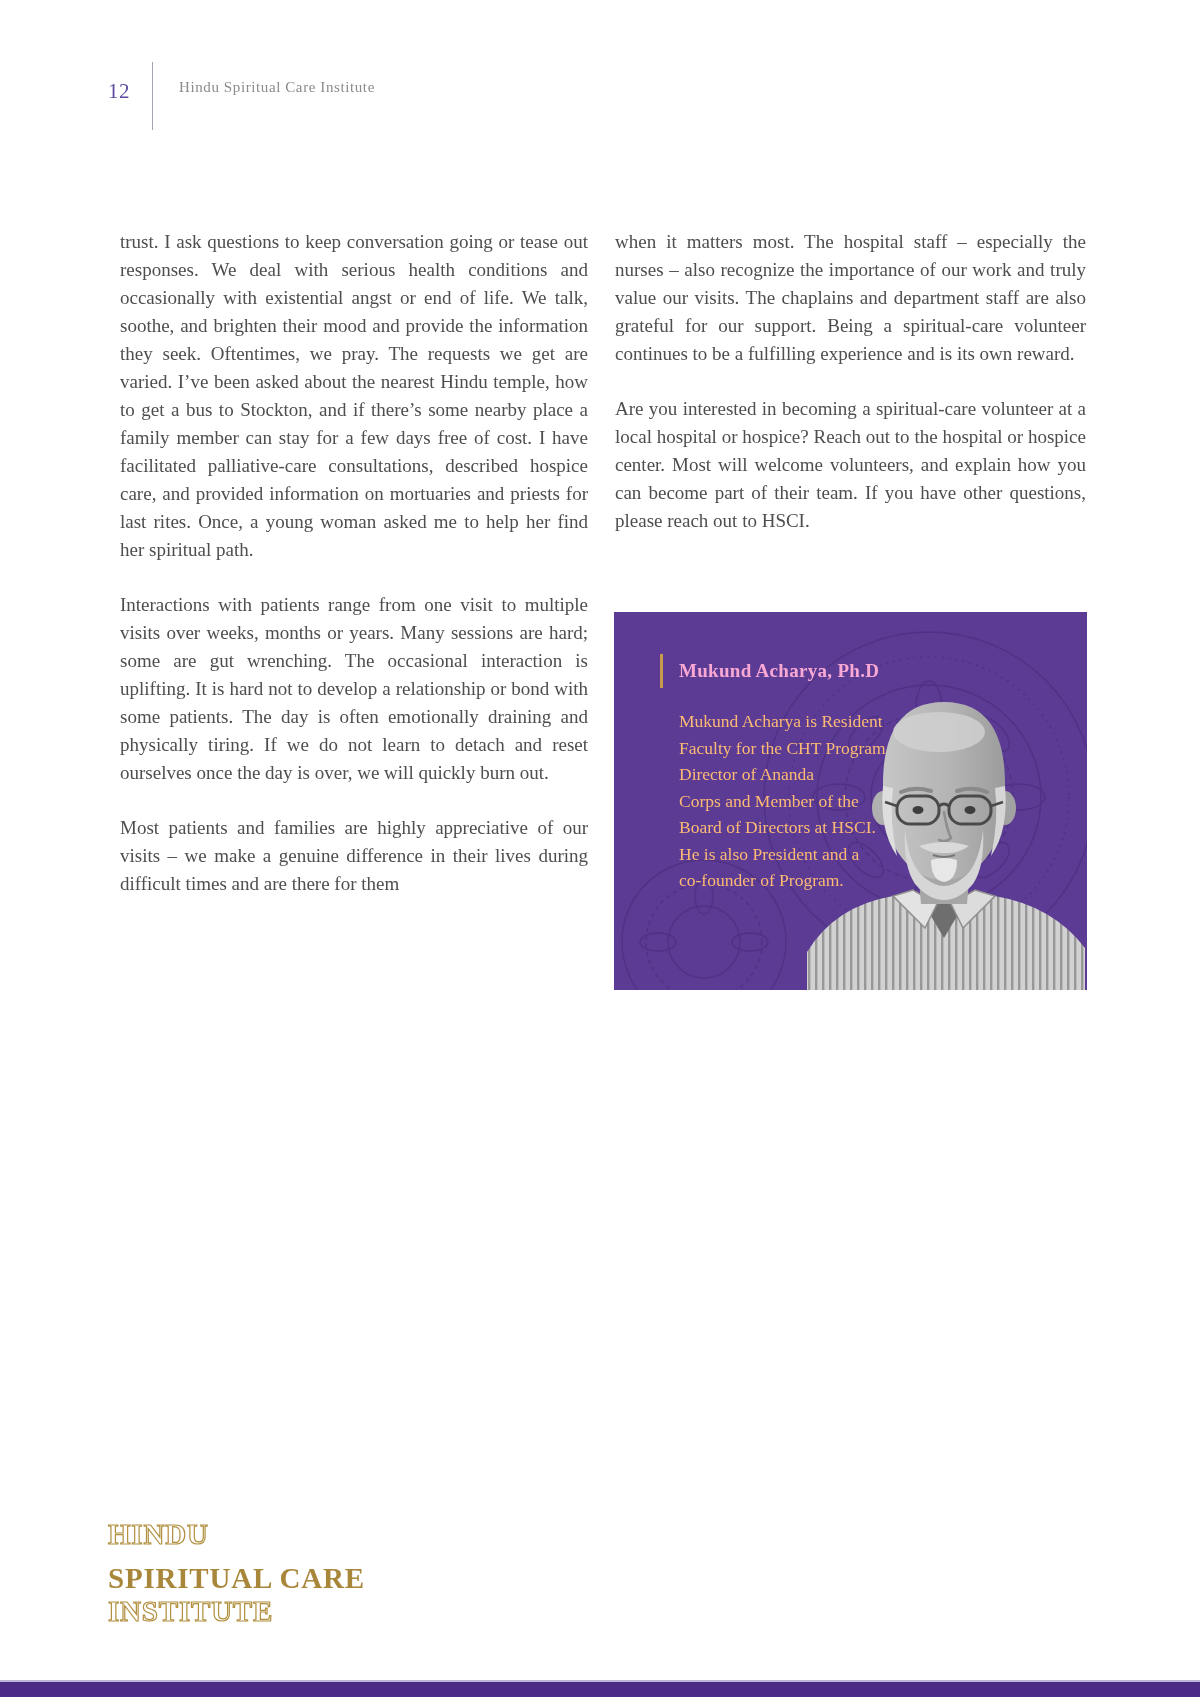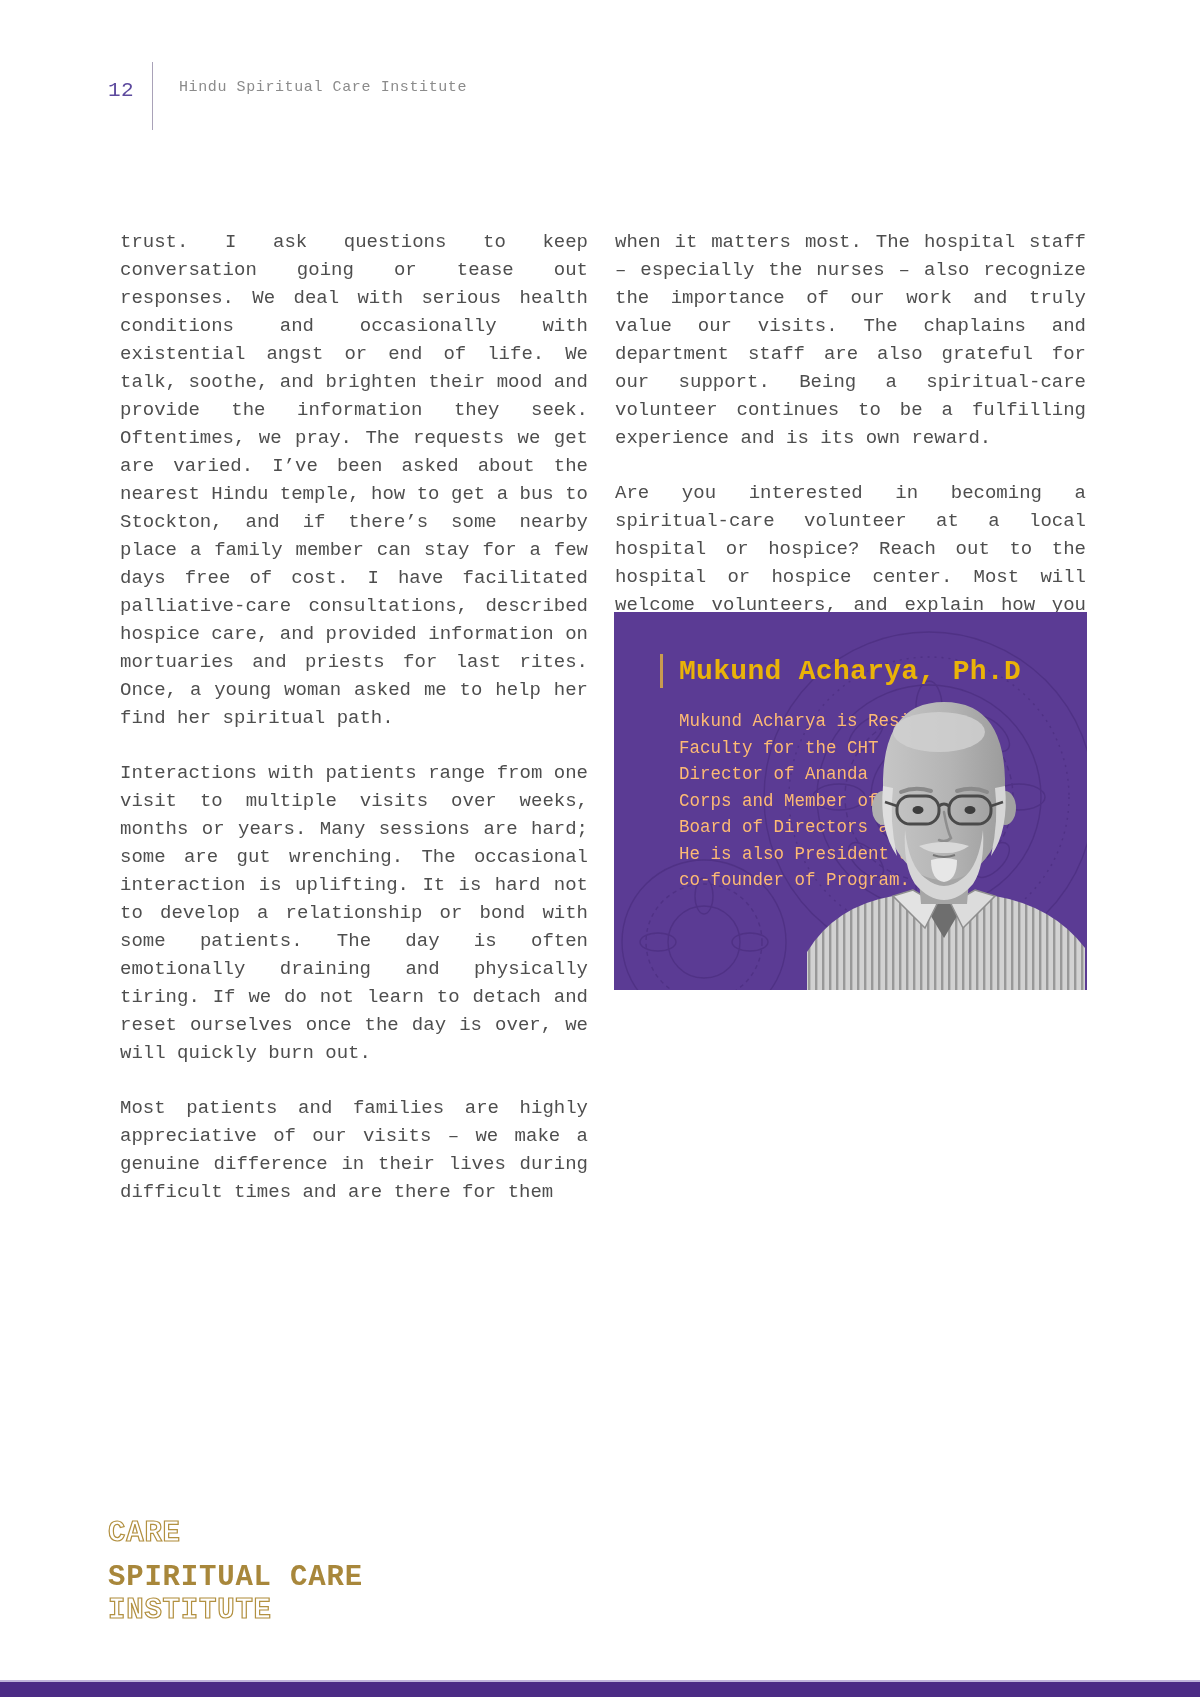--- a/index.html
+++ b/index.html
@@ -1,19 +1,19 @@
 <!DOCTYPE html>
 <html><head>
 <meta charset="utf-8">
 <style>
   html,body { margin:0; padding:0; background:#ffffff; }
   .page {
     position:relative; width:1200px; height:1697px; margin:0 auto;
     background:#ffffff; overflow:hidden;
-    font-family:Liberation Mono, monospace;
+    font-family:Liberation Serif, serif;
   }
 
   
   .page-number {
     position:absolute; left:108px; top:79px;
     font-size:21px; color:#5d4a9e; letter-spacing:0.5px;
   }
   .header-divider {
     position:absolute; left:152px; top:62px; width:1px; height:68px;
     background:#a9a2b8;
@@ -38,21 +38,21 @@
     position:absolute; left:614px; top:612px; width:473px; height:378px;
     background:#5b3b94; overflow:hidden;
   }
   .card-mandala { position:absolute; left:0; top:0; width:100%; height:100%; }
   .card-title-row {
     position:absolute; left:46px; top:42px;
     display:flex; align-items:center;
   }
   .card-title-bar { width:3px; height:34px; background:#c89b4f; margin-right:16px; }
   .card-title {
-    font-size:28px; font-weight:700; color:#eab308; letter-spacing:0.3px;
+    font-size:19px; font-weight:700; color:#f9a8d4; letter-spacing:0.3px;
     white-space:nowrap;
   }
   .card-bio {
     position:absolute; left:65px; top:96px;
     font-size:17.5px; line-height:26.5px; color:#fdba74; font-weight:400;
   }
   .card-bio .bio-line { white-space:nowrap; }
   .portrait { position:absolute; right:0; bottom:0; width:286px; height:300px; }
 
   
@@ -86,21 +86,21 @@
   <div class="header-title">Hindu Spiritual Care Institute</div>
 
   <div class="col col-left">
     <p>trust. I ask questions to keep conversation going or tease out responses. We deal with serious health conditions and occasionally with existential angst or end of life. We talk, soothe, and brighten their mood and provide the information they seek. Oftentimes, we pray. The requests we get are varied. I’ve been asked about the nearest Hindu temple, how to get a bus to Stockton, and if there’s some nearby place a family member can stay for a few days free of cost. I have facilitated palliative-care consultations, described hospice care, and provided information on mortuaries and priests for last rites. Once, a young woman asked me to help her find her spiritual path.</p>
     <p>Interactions with patients range from one visit to multiple visits over weeks, months or years. Many sessions are hard; some are gut wrenching. The occasional interaction is uplifting. It is hard not to develop a relationship or bond with some patients. The day is often emotionally draining and physically tiring. If we do not learn to detach and reset ourselves once the day is over, we will quickly burn out.</p>
     <p>Most patients and families are highly appreciative of our visits – we make a genuine difference in their lives during difficult times and are there for them</p>
   </div>
 
   <div class="col col-right">
     <p>when it matters most. The hospital staff – especially the nurses – also recognize the importance of our work and truly value our visits. The chaplains and department staff are also grateful for our support. Being a spiritual-care volunteer continues to be a fulfilling experience and is its own reward.</p>
-    <p>Are you interested in becoming a spiritual-care volunteer at a local hospital or hospice? Reach out to the hospital or hospice center. Most will welcome volunteers, and explain how you can become part of their team. If you keep other questions, please reach out to HSCI.</p>
+    <p>Are you interested in becoming a spiritual-care volunteer at a local hospital or hospice? Reach out to the hospital or hospice center. Most will welcome volunteers, and explain how you can become part of their team. If you have other questions, please reach out to HSCI.</p>
   </div>
 
   <div class="profile-card">
 
     <svg class="card-mandala" viewBox="0 0 473 378" aria-hidden="true">
       <g fill="none" stroke="#4c2f80" stroke-width="1.4" opacity="0.75">
         <circle cx="315" cy="185" r="58"></circle>
         <circle cx="315" cy="185" r="84" stroke-dasharray="5 4"></circle>
         <circle cx="315" cy="185" r="112"></circle>
         <circle cx="315" cy="185" r="140" stroke-dasharray="2 5"></circle>
@@ -185,21 +185,21 @@
       <path d="M118,156 Q143,148 168,156 Q157,164 143,163 Q129,164 118,156 Z" fill="#d9d9d9"></path>
 
       <path d="M132,165 Q143,169 154,165" stroke="#777777" stroke-width="2" fill="none"></path>
 
       <path d="M104,140 Q108,176 124,188 Q134,196 143,196 Q152,196 162,188 Q178,176 182,140 Q184,176 172,194 Q158,210 143,210 Q128,210 114,194 Q102,176 104,140 Z" fill="#d6d6d6"></path>
       <path d="M130,170 Q143,166 156,170 Q156,190 143,192 Q130,190 130,170 Z" fill="#e7e7e7"></path>
     </svg>
   </div>
 
   <div class="logo">
-    <div class="logo-line logo-outline">CARE</div>
+    <div class="logo-line logo-outline">HINDU</div>
     <div class="logo-line logo-solid">SPIRITUAL CARE</div>
     <div class="logo-line logo-outline">INSTITUTE</div>
   </div>
 
   <div class="bottom-bar-light"></div>
   <div class="bottom-bar"></div>
 
 </div>
 
 </body></html>

